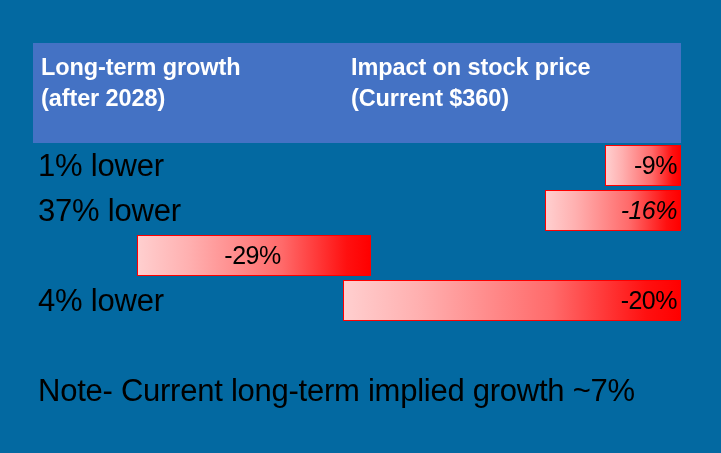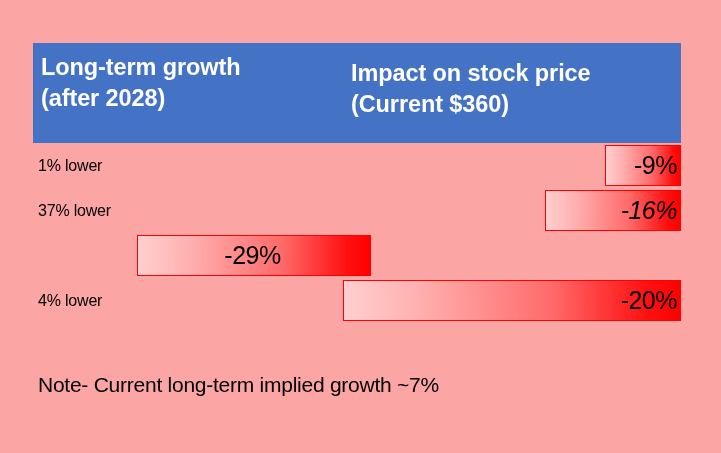--- a/index.html
+++ b/index.html
@@ -14,21 +14,21 @@
     overflow: hidden;
     position: relative;
   }
 
   #slide {
     position: absolute;
     left: 0;
     top: 0;
     width: 721px;
     height: 453px;
-    background: #fca5a5;
+    background: #0369a1;
   }
 
   
   #table {
     position: absolute;
     left: 33px;
     top: 43px;
     width: 648px;
   }
 
@@ -43,32 +43,32 @@
     color: #ffffff;
     font-weight: bold;
     font-size: 23.5px;
     line-height: 31px;
     padding: 9px 0 0 8px;
     box-sizing: border-box;
     white-space: pre-line;
     letter-spacing: -0.1px;
   }
   .th-left  { width: 310px; }
-  .th-right { width: 338px; margin-top: 6px; }
+  .th-right { width: 338px; }
 
   
   .row {
     display: flex;
     align-items: stretch;
     height: 45px;
     box-sizing: border-box;
   }
   .cell-label {
     width: 310px;
-    font-size: 16px;
+    font-size: 31px;
     color: #000000;
     display: flex;
     align-items: center;
     padding-left: 5px;
     box-sizing: border-box;
     letter-spacing: -0.2px;
   }
   .cell-bar {
     width: 338px;
     position: relative;
@@ -94,21 +94,21 @@
     line-height: 1;
     letter-spacing: -0.5px;
     white-space: nowrap;
   }
 
   
   #note {
     position: absolute;
     left: 38px;
     top: 373px;
-    font-size: 21px;
+    font-size: 31px;
     color: #000000;
     letter-spacing: -0.25px;
     white-space: nowrap;
   }
 </style>
 </head>
 <body>
 
 <div id="slide">
 

